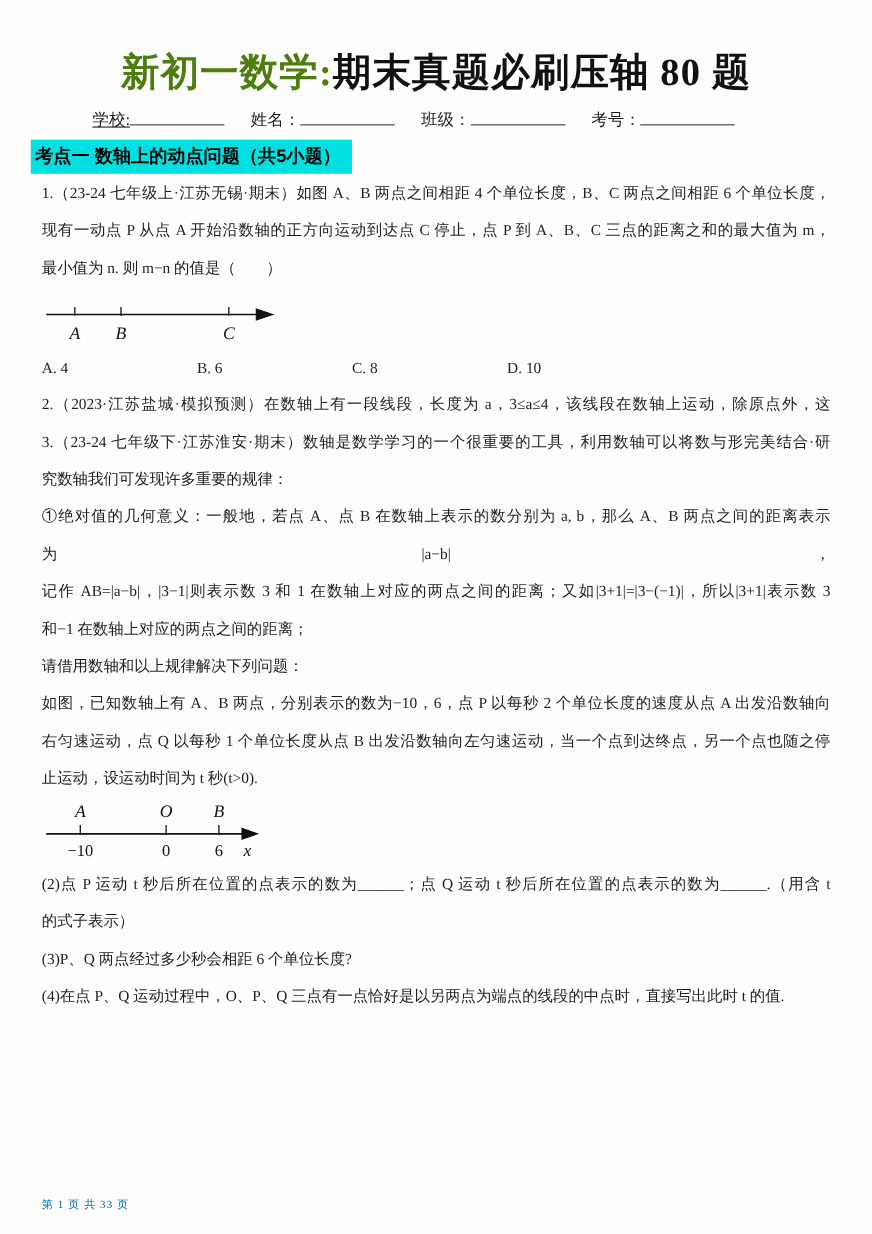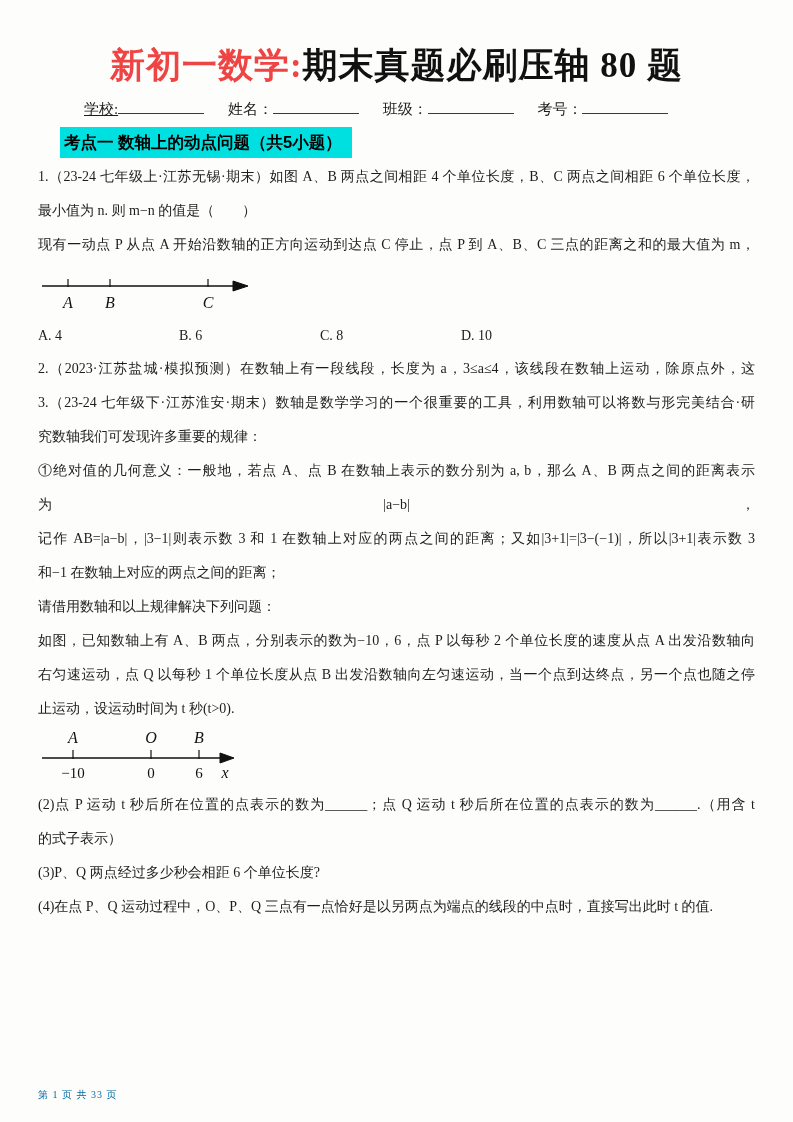--- a/index.html
+++ b/index.html
@@ -13,40 +13,39 @@
     font-family:"Liberation Serif","DejaVu Serif",serif;
     color:#1d1d1d;
     overflow:hidden;
   }
   .title{
     margin:0;text-align:center;
     font-size:35px;font-weight:bold;letter-spacing:1px;line-height:52px;
     font-family:"Liberation Serif","DejaVu Serif",serif;
     color:#111;
   }
-  .t-red{color:#ef4444;}
+  .t-red{color:#4d7c0f;}
   .fields{
     margin:8px 0 0 46px;
     font-size:15px;height:24px;white-space:nowrap;
   }
   .fields .lbl{margin-left:20px;}
   .fields .lbl:first-child{margin-left:0;text-decoration:underline;}
   .blank{
     display:inline-block;width:86px;height:13px;
     border-bottom:1.3px solid #3a3a3a;
     vertical-align:baseline;
   }
   .sec{margin:3px 0 2px -10px;line-height:26px;}
   .sec-hl{
     display:inline-block;
     background:#00e0e0;color:#000;
     font-weight:bold;font-size:16.5px;
     padding:2px 10px 3px 4px;
     font-family:"Liberation Sans","DejaVu Sans",sans-serif;
-    margin-left:32px;
   }
   .ln{
     margin:0;font-size:14px;line-height:34px;
     text-align:justify;
   }
   .j{text-align:justify;text-align-last:justify;}
   .last{text-align:left;text-align-last:left;}
   .frac-row{
     display:flex;align-items:center;
     font-size:14px;line-height:22px;height:46px;
@@ -83,22 +82,22 @@
     <span class="lbl">姓名：</span><span class="blank"></span>
     <span class="lbl">班级：</span><span class="blank"></span>
     <span class="lbl">考号：</span><span class="blank"></span>
   </div>
 
   <div class="sec">
     <span class="sec-hl">考点一 数轴上的动点问题（共5小题）</span>
   </div>
 
   <p class="ln j">1.（23-24 七年级上·江苏无锡·期末）如图 A、B 两点之间相距 4 个单位长度，B、C 两点之间相距 6 个单位长度，</p>
+  <p class="ln j">现有一动点 P 从点 A 开始沿数轴的正方向运动到达点 C 停止，点 P 到 A、B、C 三点的距离之和的最大值为 m，</p>
   <p class="ln last">最小值为 n. 则 m−n 的值是（　　）</p>
-  <p class="ln j">现有一动点 P 从点 A 开始沿数轴的正方向运动到达点 C 停止，点 P 到 A、B、C 三点的距离之和的最大值为 m，</p>
 
   <div class="diagram1-wrap">
     <svg width="250" height="50" viewBox="0 0 250 50">
       <line x1="4" y1="16" x2="198" y2="16" stroke-width="1.4"></line>
       <path d="M210,16 L195,11 L195,21 Z" fill="#111"></path>
       <line x1="30" y1="9" x2="30" y2="17" stroke-width="1.2"></line>
       <line x1="72" y1="9" x2="72" y2="17" stroke-width="1.2"></line>
       <line x1="170" y1="9" x2="170" y2="17" stroke-width="1.2"></line>
       <text class="var" x="30" y="38" text-anchor="middle">A</text>
       <text class="var" x="72" y="38" text-anchor="middle">B</text>

